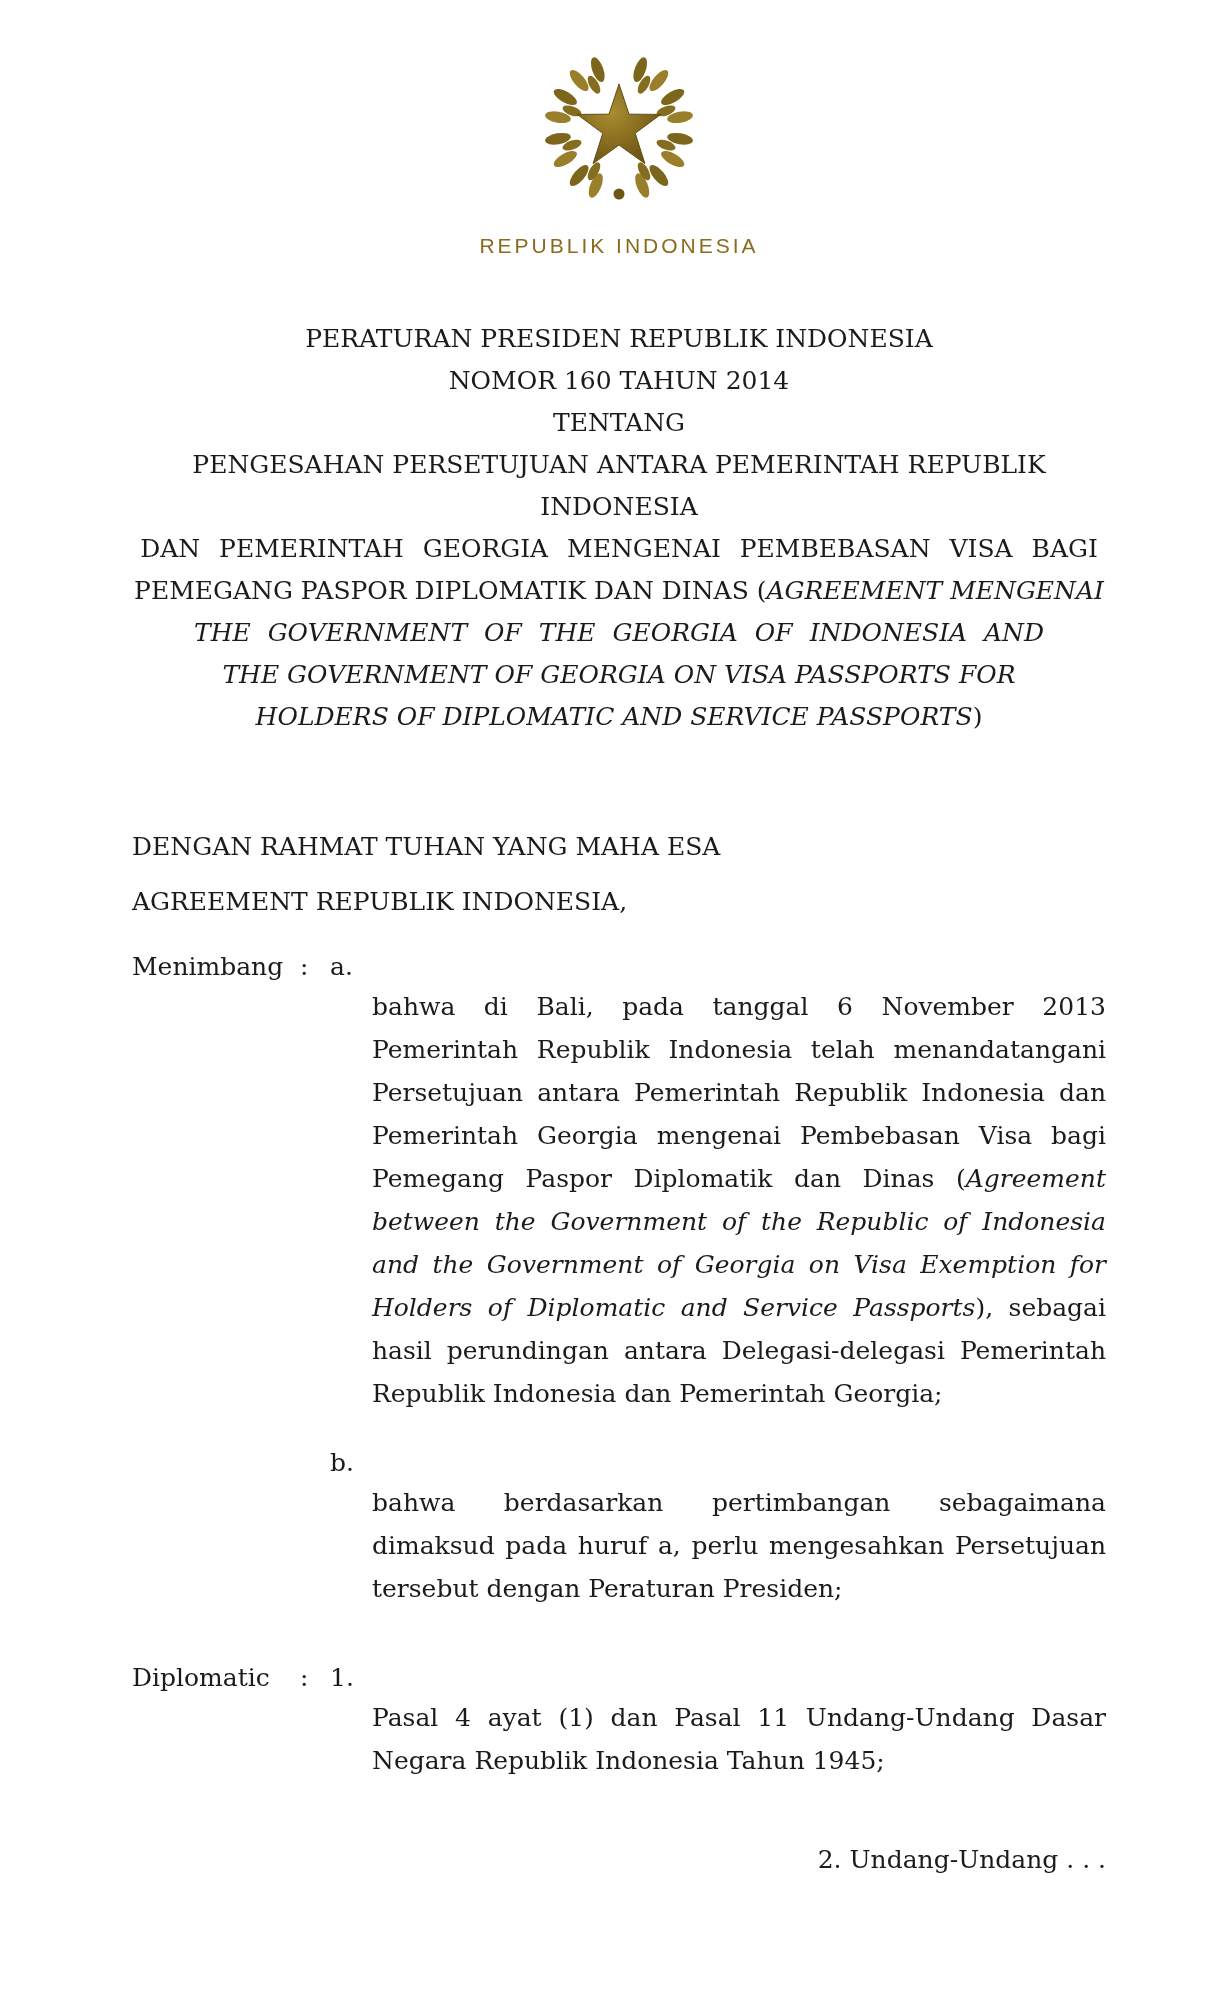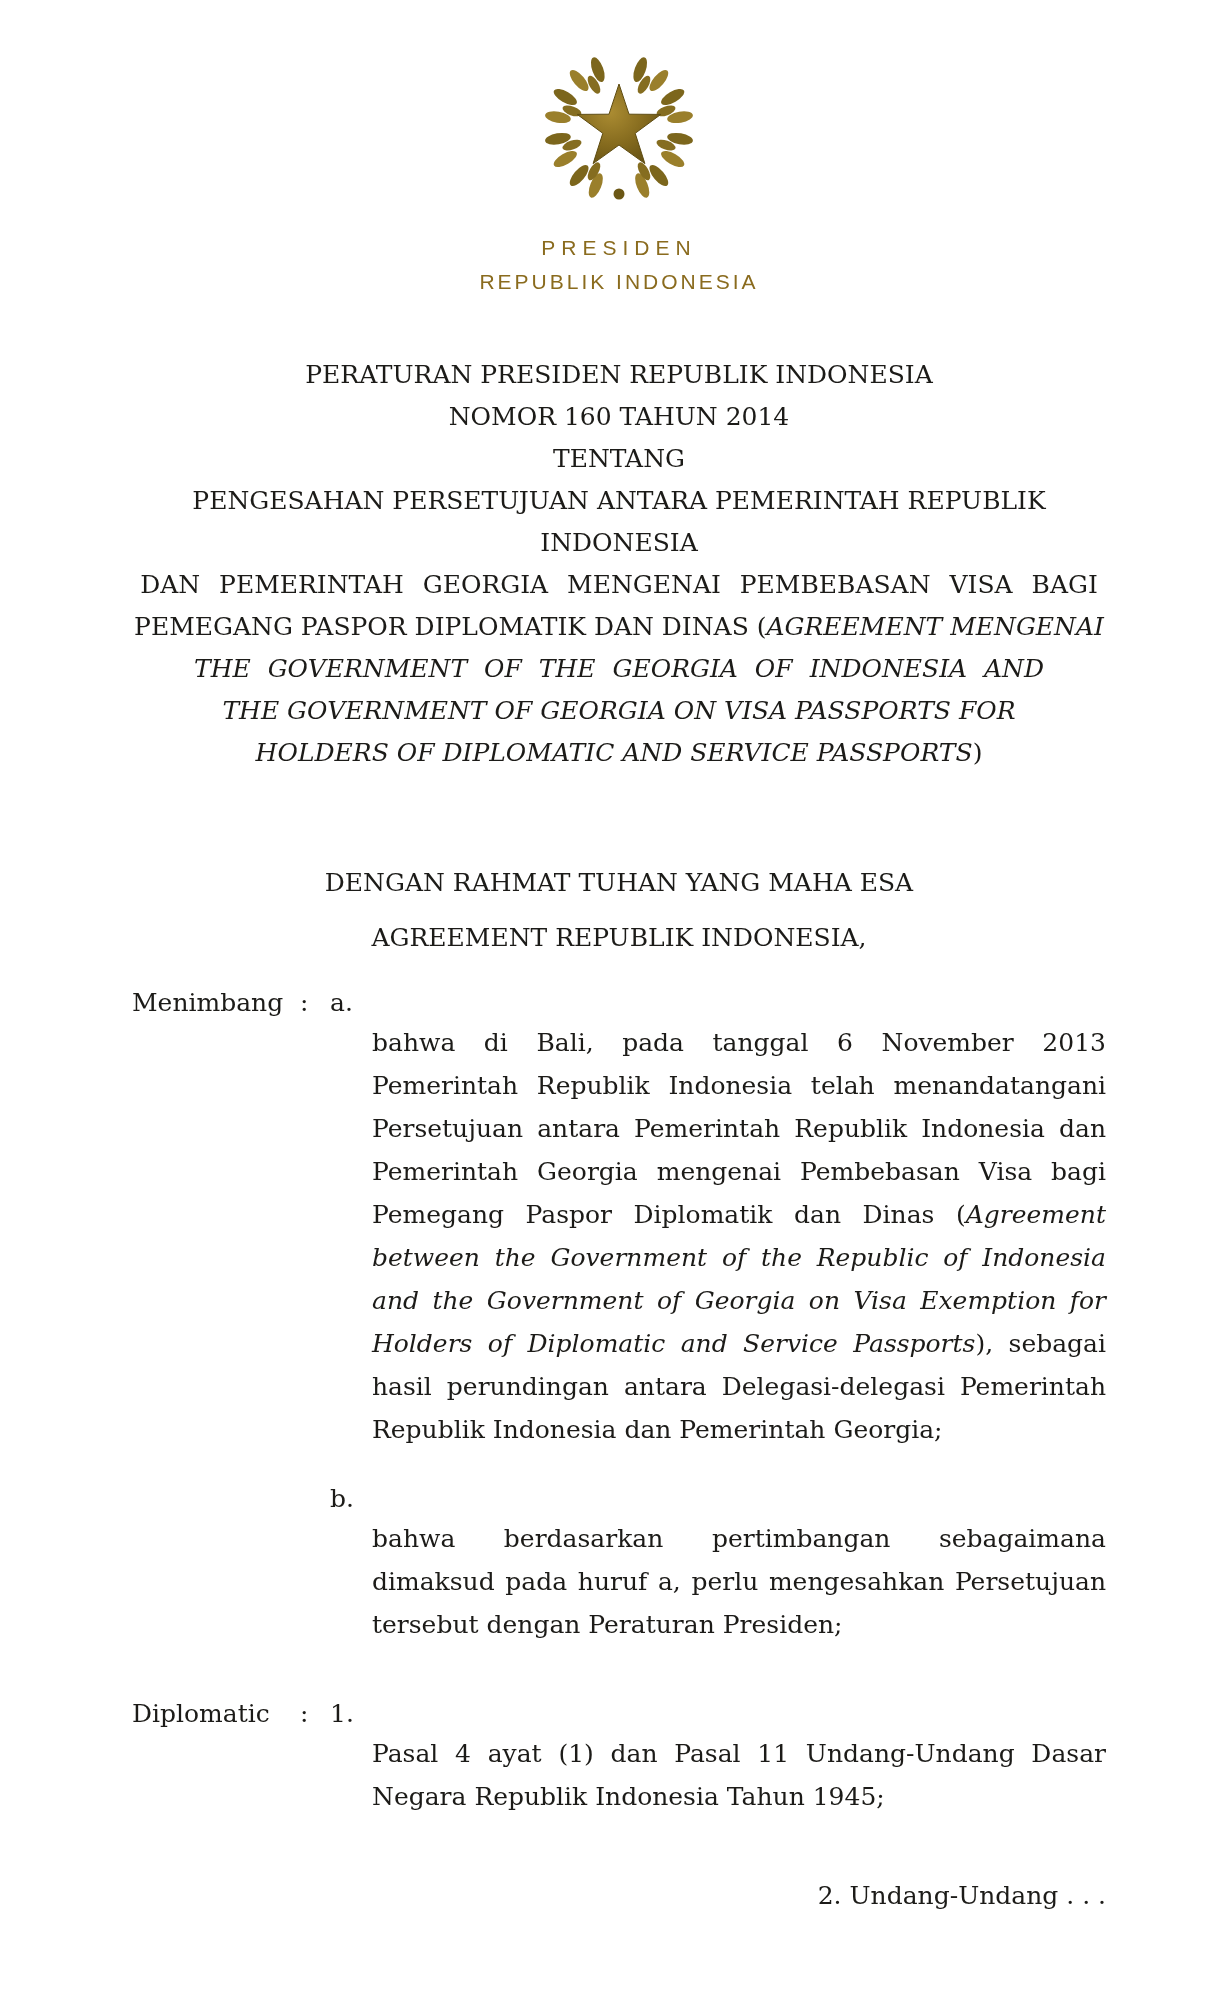--- a/index.html
+++ b/index.html
@@ -38,21 +38,20 @@
     font-size: 25px;
     line-height: 42px;
   }
   .it { font-style: italic; }
   .spread1 { word-spacing: 11px; }
   .spread2 { word-spacing: 9px; }
 
   
   .preamble {
     margin-top: 88px;
-    text-align: center;
     font-size: 25px;
     line-height: 42px;
   }
   .preamble-line2 { margin-top: 13px; }
 
   
   .clause {
     display: grid;
     grid-template-columns: 168px 30px 42px 1fr;
     font-size: 25px;
@@ -114,21 +113,20 @@
           <ellipse cx="75" cy="36" rx="4.5" ry="10" transform="rotate(-30 75 86)"></ellipse>
           <ellipse cx="75" cy="36" rx="4.5" ry="10" transform="rotate(-70 75 86)"></ellipse>
           <ellipse cx="75" cy="36" rx="4.5" ry="10" transform="rotate(-110 75 86)"></ellipse>
           <ellipse cx="75" cy="36" rx="4.5" ry="10" transform="rotate(-150 75 86)"></ellipse>
         </g>
         <circle cx="75" cy="152" r="5.5" fill="#6b5715"></circle>
       </g>
 
       <polygon points="75,42 65,72.2 33.2,72.4 58.8,91.3 49.1,121.6 75,103 100.9,121.6 91.2,91.3 116.8,72.4 85,72.2" fill="url(#starGold)" stroke="#5e4c12" stroke-width="1"></polygon>
     </svg>
-    <div class="emblem-line1">PRESIDEN</div>
     <div class="emblem-line2">REPUBLIK INDONESIA</div>
   </div>
 
   <div class="title-block">
     <div class="tline">PERATURAN PRESIDEN REPUBLIK INDONESIA</div>
     <div class="tline">NOMOR 160 TAHUN 2014</div>
     <div class="tline">TENTANG</div>
     <div class="tline">PENGESAHAN PERSETUJUAN ANTARA PEMERINTAH REPUBLIK INDONESIA</div>
     <div class="tline spread1">DAN PEMERINTAH GEORGIA MENGENAI PEMBEBASAN VISA BAGI</div>
     <div class="tline"><span>PEMEGANG PASPOR DIPLOMATIK DAN DINAS (</span><span class="it">AGREEMENT MENGENAI</span></div>

